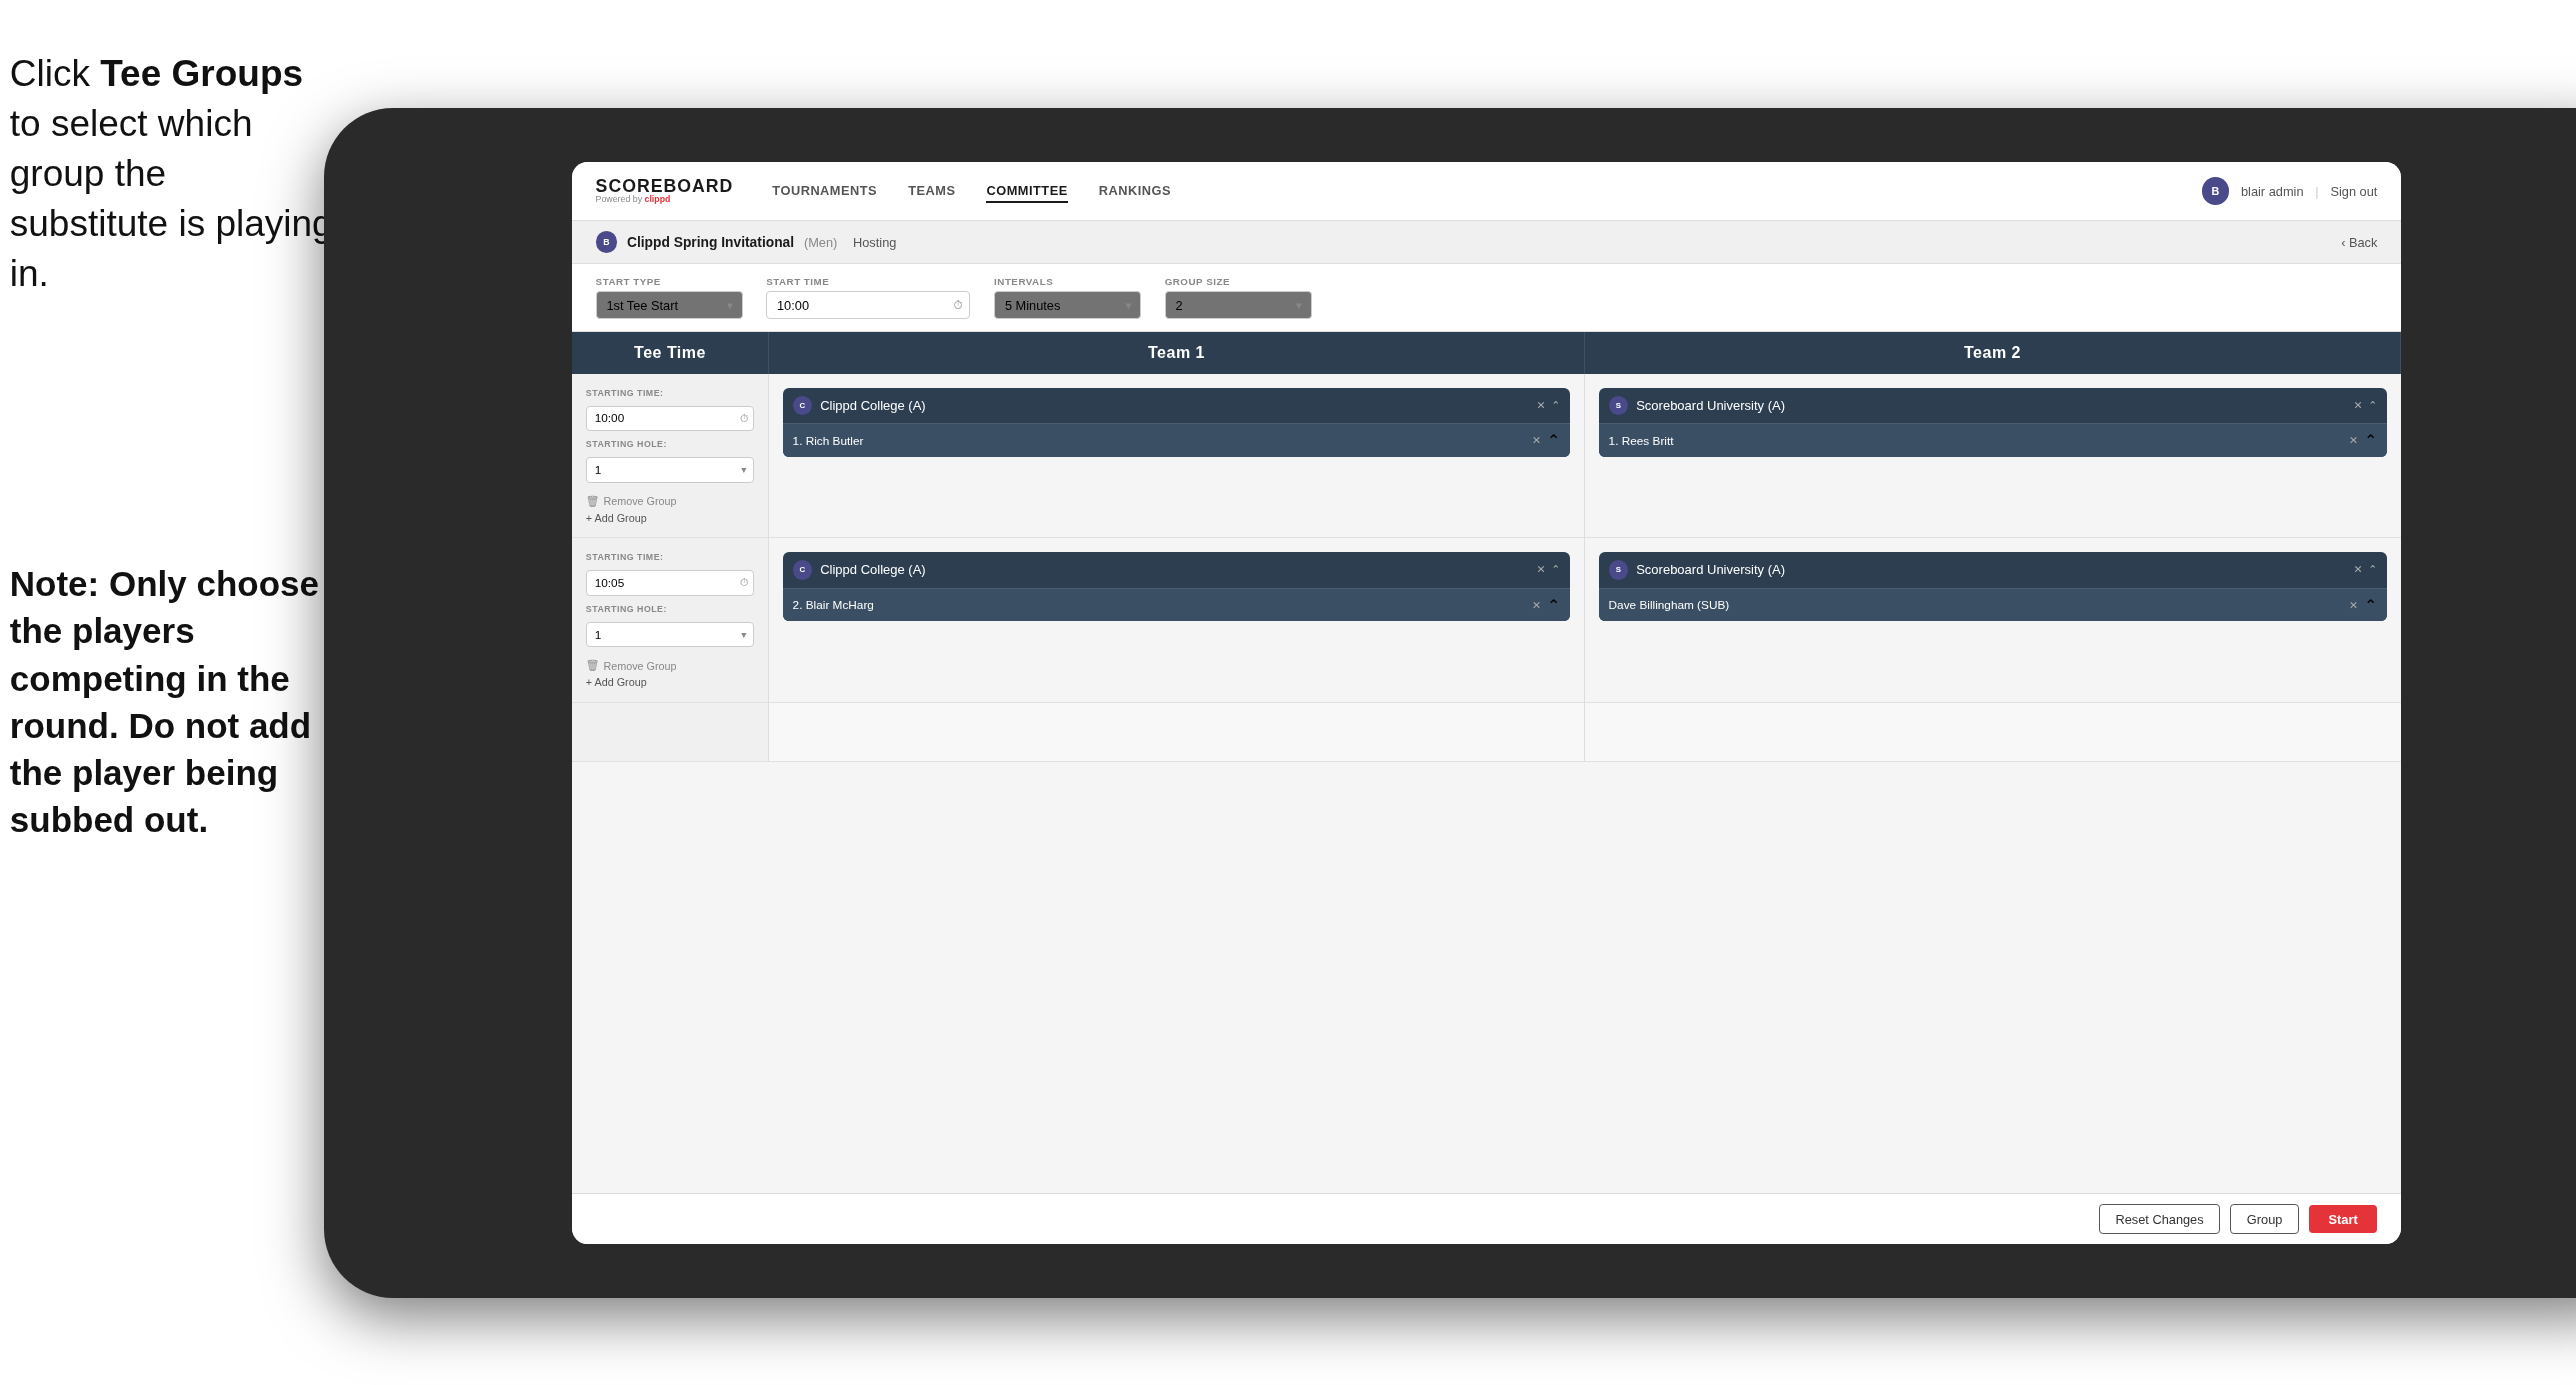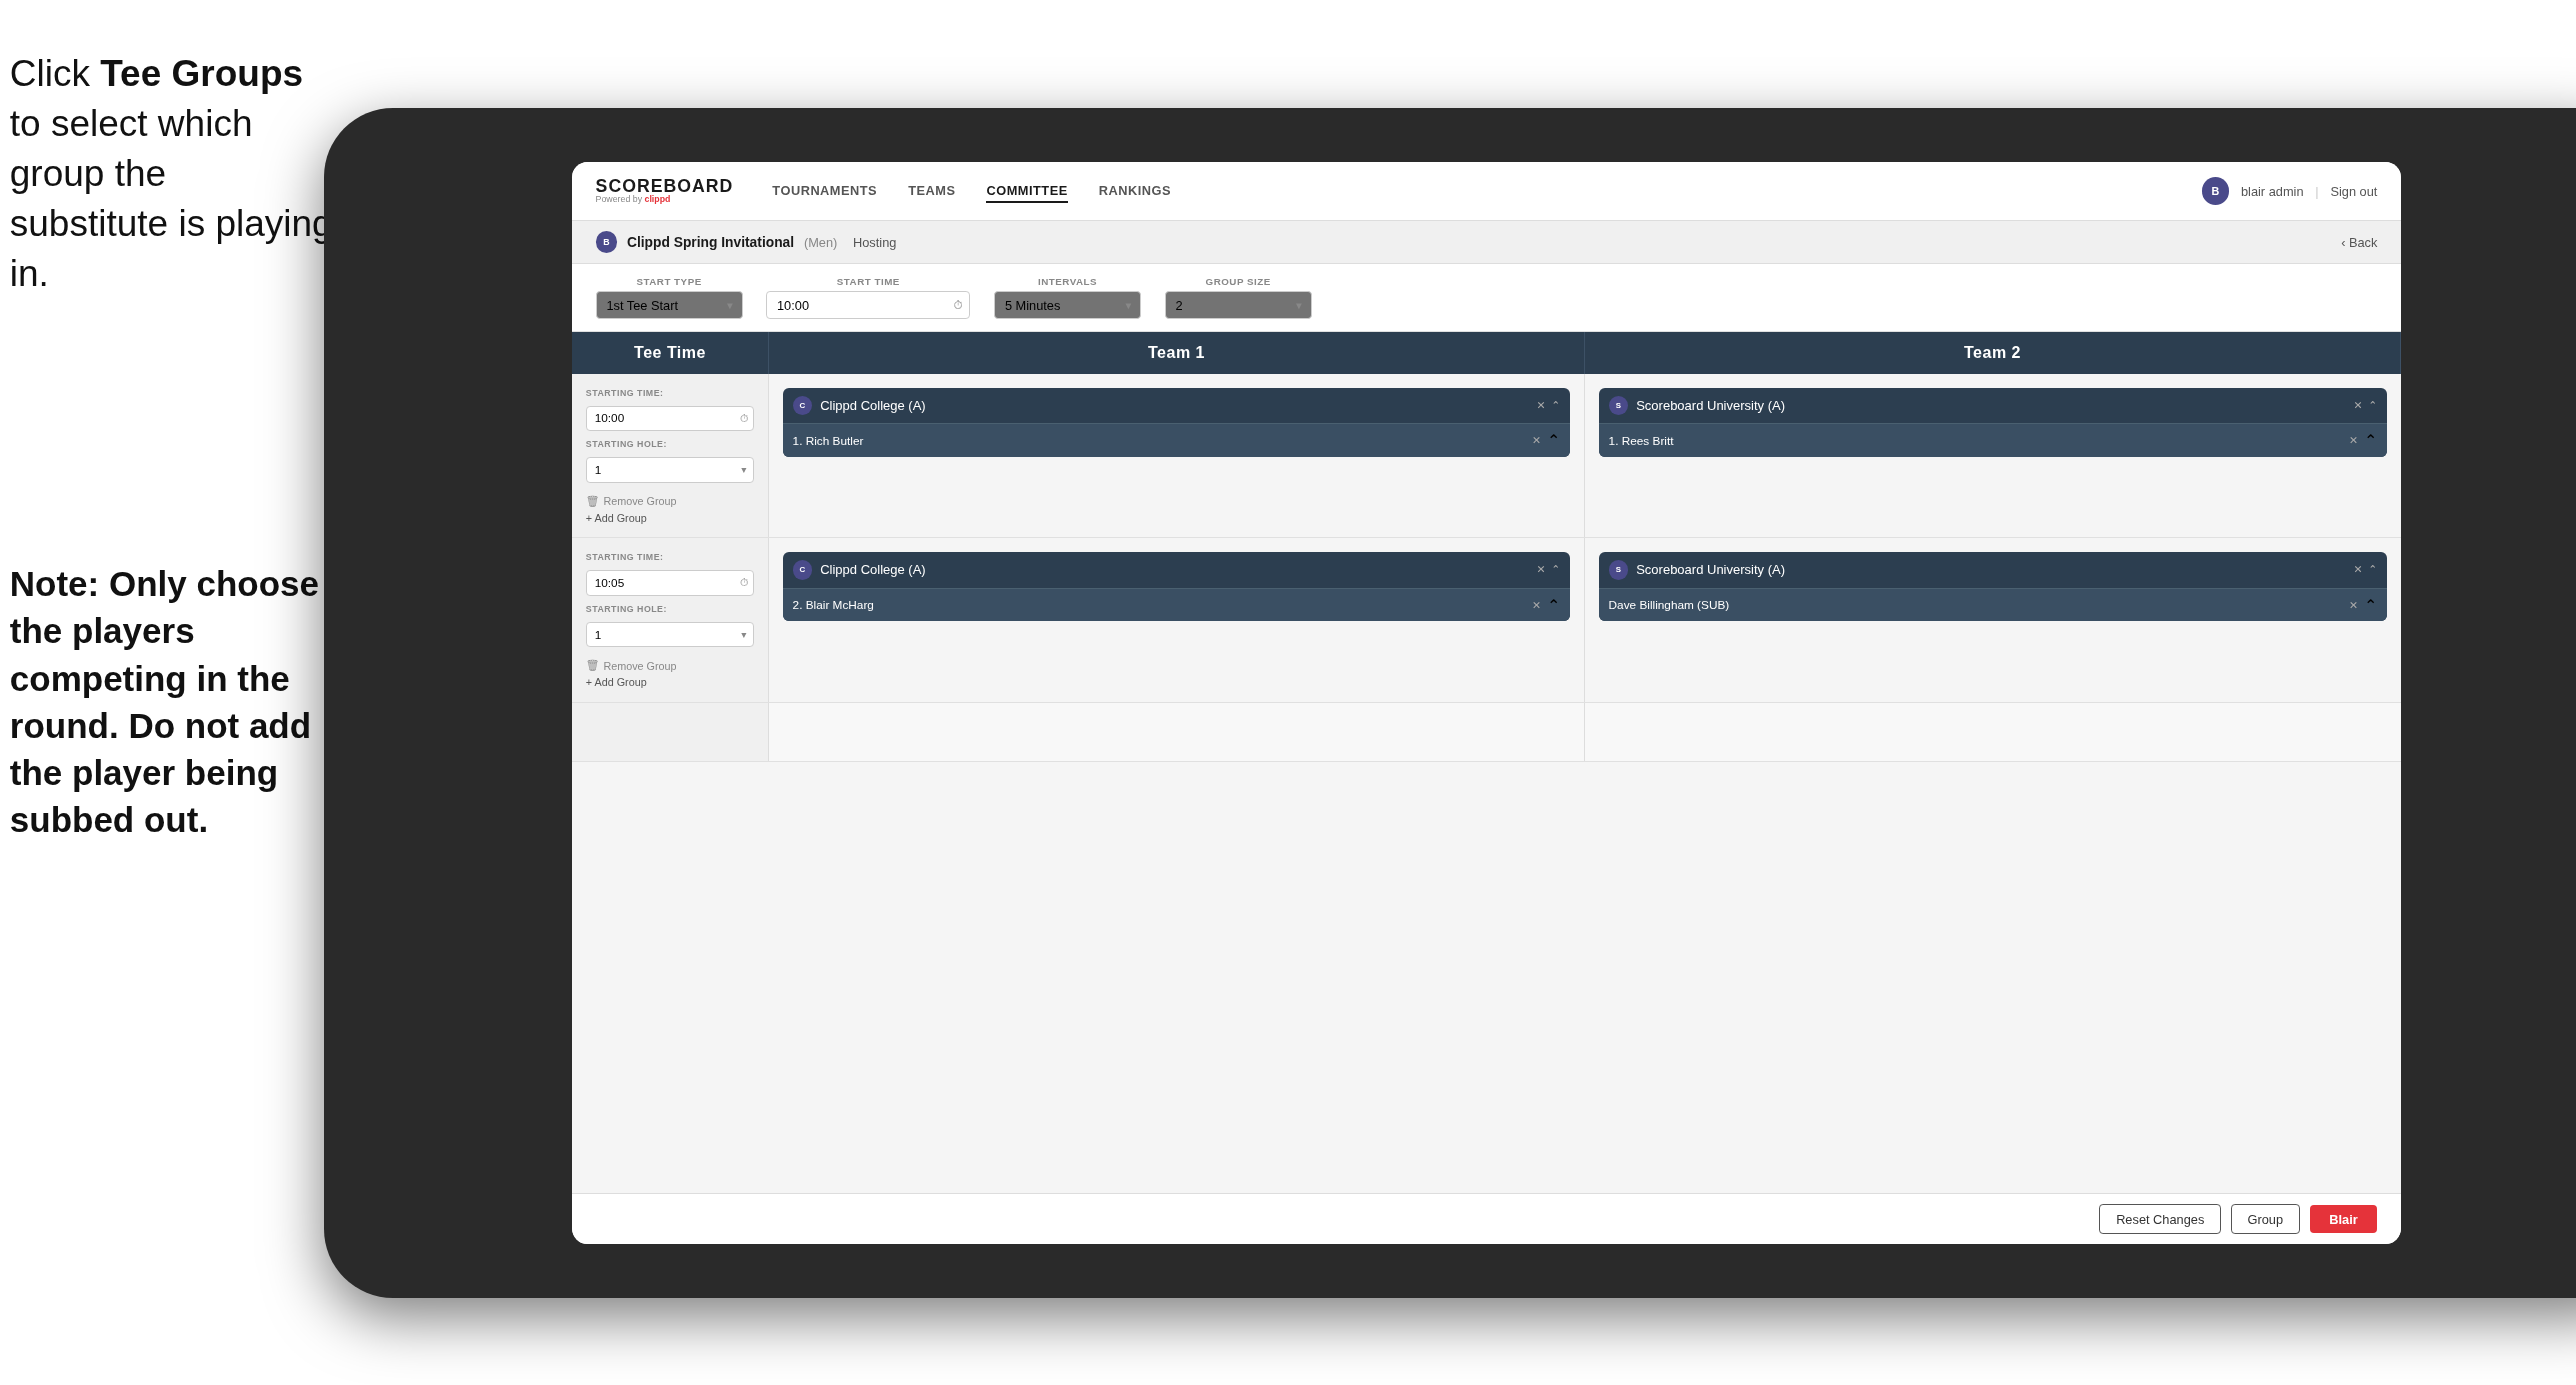--- a/index.html
+++ b/index.html
@@ -205,21 +205,20 @@
       display: flex;
       flex-direction: column;
       gap: 3.9px;
     }
     .config-field label {
       font-size: 9.8px;
       font-weight: 600;
       color: #888;
       text-transform: uppercase;
       letter-spacing: 0.5px;
-      text-align: center;
     }
     .config-input-wrap {
       position: relative;
       display: flex;
       align-items: center;
     }
     .config-input-wrap input {
       border: 1px solid #ccc;
       border-radius: 3.9px;
       padding: 5.9px 27.5px 5.9px 9.8px;
@@ -735,18 +734,18 @@
           <div class="partial-cell"></div>
           <div class="partial-cell" style="border-right:none;"></div>
         </div>
 
       </div>
     </div>
 
     <div class="footer-bar">
       <button class="btn-reset">Reset Changes</button>
       <button class="btn-cancel">Group</button>
-      <button class="btn-save">Blair</button>
+      <button class="btn-save">Start</button>
     </div>
 
   </div>
 </div>
 
 
 </body></html>

